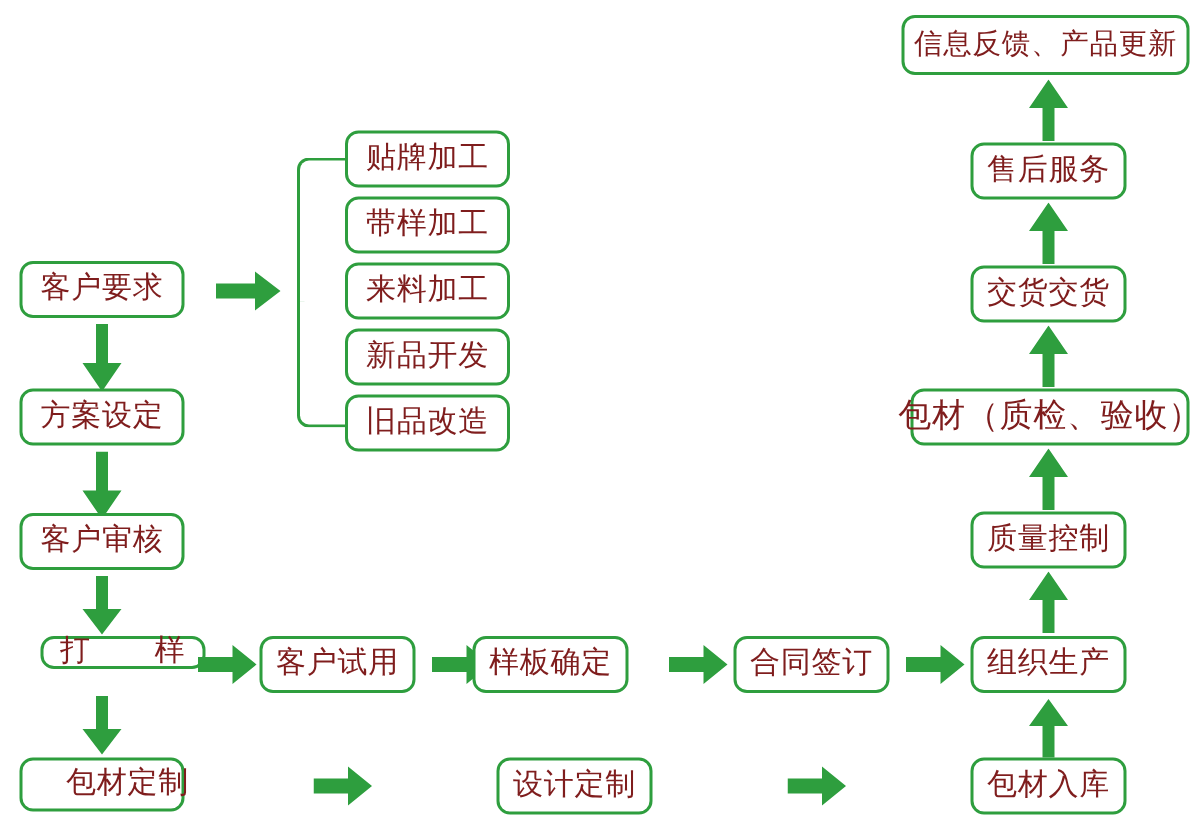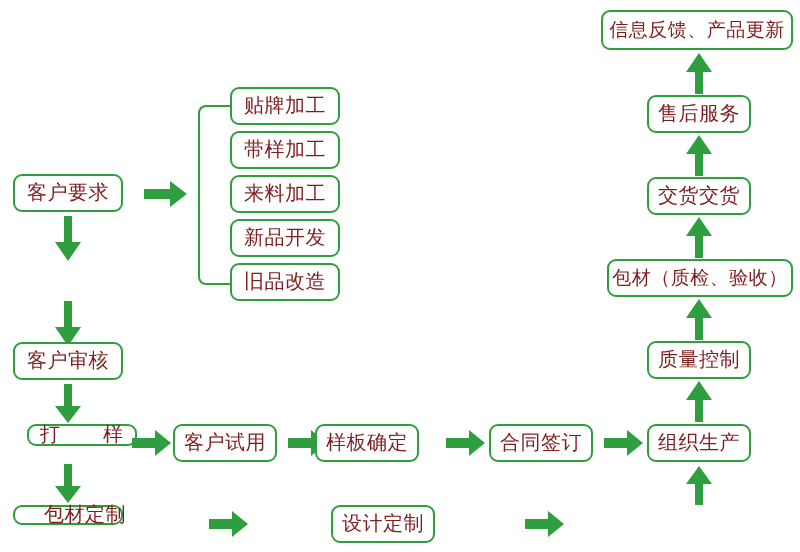--- a/index.html
+++ b/index.html
@@ -70,20 +70,23 @@
   <div class="node" style="left:13px; top:174px; width:110px; height:38px;align-items:center;">
     <span class="lbl">客户要求</span>
   </div>
 
   <div class="arrow" style="left:54px; top:216px;">
     <svg width="28" height="46" viewBox="0 0 28 46" aria-hidden="true">
       <polygon points="10,0 18,0 18,26 27,26 14,45 1,26 10,26" fill="#2e9e3e"></polygon>
     </svg>
   </div>
 
+  <div class="node" style="left:13px; top:259px; width:110px; height:38px;">
+    <span class="lbl">方案设定</span>
+  </div>
 
   <div class="arrow" style="left:54px; top:301px;">
     <svg width="28" height="46" viewBox="0 0 28 46" aria-hidden="true">
       <polygon points="10,0 18,0 18,26 27,26 14,45 1,26 10,26" fill="#2e9e3e"></polygon>
     </svg>
   </div>
 
   <div class="node" style="left:13px; top:342px; width:110px; height:38px;">
     <span class="lbl">客户审核</span>
   </div>
@@ -166,40 +169,43 @@
   <div class="node" style="left:647px; top:424px; width:104px; height:38px;">
     <span class="lbl">组织生产</span>
   </div>
 
   <div class="arrow" style="left:54px; top:464px;">
     <svg width="28" height="40" viewBox="0 0 28 40" aria-hidden="true">
       <polygon points="10,0 18,0 18,22 27,22 14,39 1,22 10,22" fill="#2e9e3e"></polygon>
     </svg>
   </div>
 
-  <div class="node" style="left:13px; top:505px; width:110px; height:20px;padding-left:34px;">
+  <div class="node" style="left:13px; top:505px; width:110px; height:36px;padding-left:34px;">
     <span class="lbl">包材定制</span>
   </div>
 
   <div class="arrow" style="left:209px; top:510px;">
     <svg width="40" height="28" viewBox="0 0 40 28" aria-hidden="true">
       <polygon points="0,9 23,9 23,1 39,14 23,27 23,19 0,19" fill="#2e9e3e"></polygon>
     </svg>
   </div>
 
   <div class="node" style="left:331px; top:505px; width:104px; height:38px;">
     <span class="lbl">设计定制</span>
   </div>
 
   <div class="arrow" style="left:525px; top:510px;">
     <svg width="40" height="28" viewBox="0 0 40 28" aria-hidden="true">
       <polygon points="0,9 23,9 23,1 39,14 23,27 23,19 0,19" fill="#2e9e3e"></polygon>
     </svg>
   </div>
 
+  <div class="node" style="left:647px; top:505px; width:104px; height:38px;">
+    <span class="lbl">包材入库</span>
+  </div>
 
   <div class="arrow" style="left:685px; top:466px;">
     <svg width="28" height="40" viewBox="0 0 28 40" aria-hidden="true">
       <polygon points="14,0 27,18 18,18 18,39 10,39 10,18 1,18" fill="#2e9e3e"></polygon>
     </svg>
   </div>
 
   <div class="arrow" style="left:685px; top:381px;">
     <svg width="28" height="42" viewBox="0 0 28 42" aria-hidden="true">
       <polygon points="14,0 27,19 18,19 18,41 10,41 10,19 1,19" fill="#2e9e3e"></polygon>
@@ -209,21 +215,21 @@
   <div class="node" style="left:647px; top:341px; width:104px; height:38px;">
     <span class="lbl">质量控制</span>
   </div>
 
   <div class="arrow" style="left:685px; top:299px;">
     <svg width="28" height="42" viewBox="0 0 28 42" aria-hidden="true">
       <polygon points="14,0 27,19 18,19 18,41 10,41 10,19 1,19" fill="#2e9e3e"></polygon>
     </svg>
   </div>
 
-  <div class="node" style="left:607px; top:259px; width:186px; height:38px; font-size:19px;">
+  <div class="node" style="left:607px; top:259px; width:186px; height:38px; font-size:22px;">
     <span class="lbl">包材（质检、验收）</span>
   </div>
 
   <div class="arrow" style="left:685px; top:217px;">
     <svg width="28" height="42" viewBox="0 0 28 42" aria-hidden="true">
       <polygon points="14,0 27,19 18,19 18,41 10,41 10,19 1,19" fill="#2e9e3e"></polygon>
     </svg>
   </div>
 
   <div class="node" style="left:647px; top:177px; width:104px; height:38px;">

